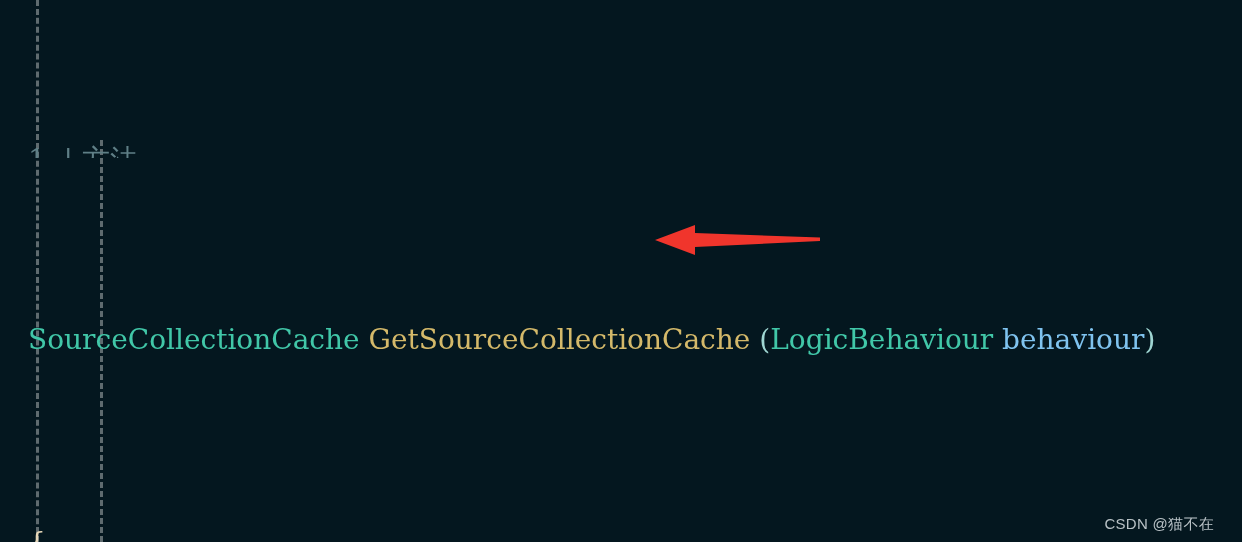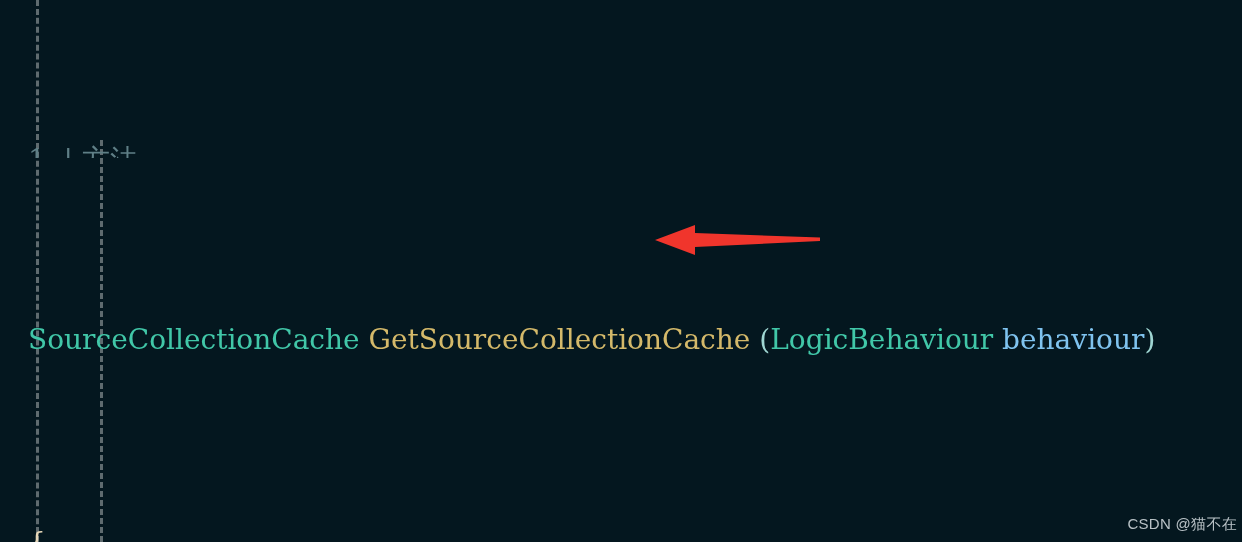--- a/index.html
+++ b/index.html
@@ -73,21 +73,21 @@
     left: 655px;
     top: 222px;
     width: 165px;
     height: 36px;
     pointer-events: none;
   }
 
   
   .watermark {
     position: absolute;
-    right: 5px;
+    right: 28px;
     bottom: 8px;
     font-family: "Liberation Sans", "DejaVu Sans", sans-serif;
     font-size: 15px;
     color: #b9c2c6;
     letter-spacing: .3px;
   }
 </style>
 </head>
 <body>
 

